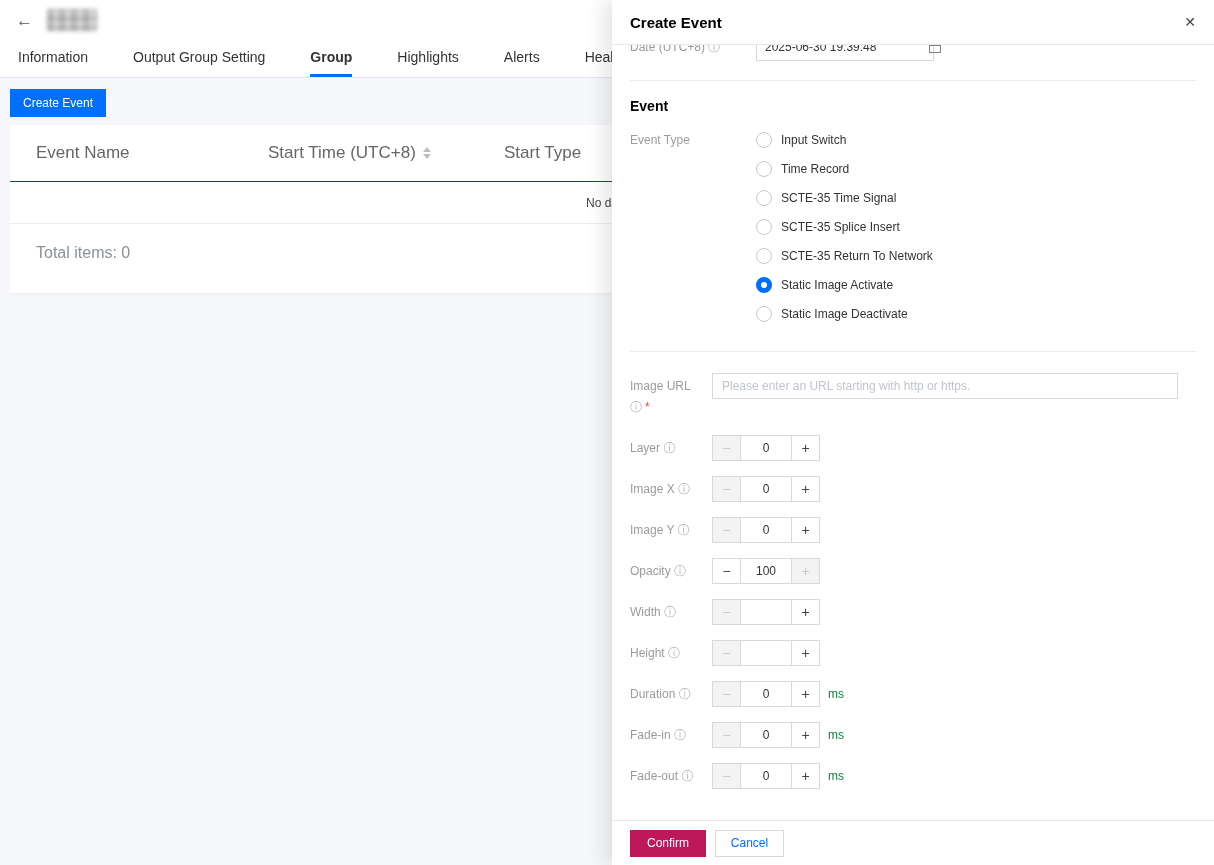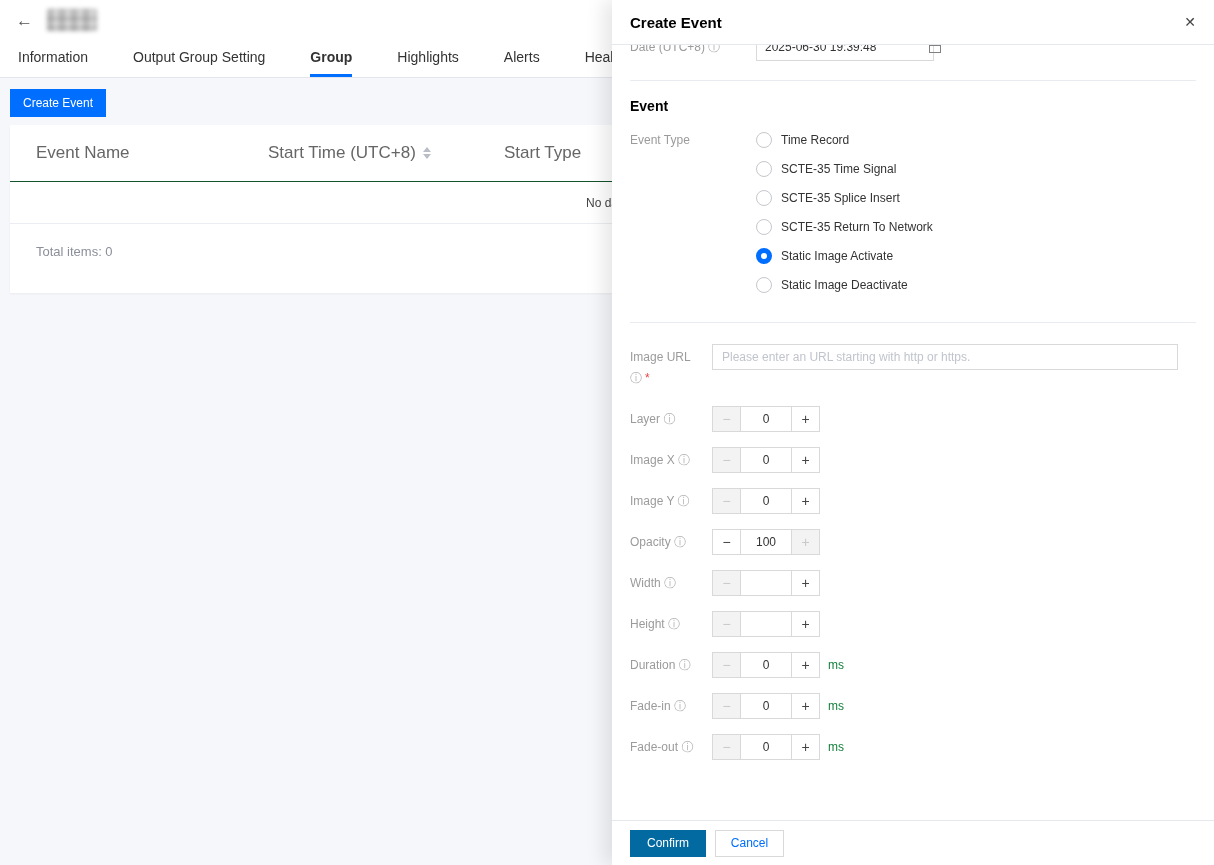--- a/index.html
+++ b/index.html
@@ -20,21 +20,21 @@
   .btn-primary { background:#006eff; color:#fff; border:none; height:28px; padding:0 13px; font-size:12px; cursor:pointer; font-family:inherit; }
   .card { background:#fff; margin-top:8px; height:168px; box-shadow:0 1px 2px rgba(0,0,0,0.05); }
   .thead { display:flex; align-items:center; height:57px; padding-left:26px; border-bottom:1px solid #14532d; color:#666; font-size:17px; }
   .th { white-space:nowrap; }
   .col1 { width:232px; } .col2 { width:236px; display:flex; align-items:center; } .col3 { flex:1; }
   .sort-icon { display:inline-flex; flex-direction:column; gap:2px; margin-left:7px; cursor:pointer; }
   .sort-icon i { display:block; width:0; height:0; border-left:4px solid transparent; border-right:4px solid transparent; }
   .sort-icon .up { border-bottom:5px solid #b9bec6; }
   .sort-icon .down { border-top:5px solid #b9bec6; }
   .empty-row { height:42px; display:flex; align-items:center; justify-content:center; border-bottom:1px solid #eaeef2; font-size:12px; color:#444; }
-  .tfoot { padding:20px 26px; font-size:13px; color:#8a8f99; }
+  .tfoot { padding:20px 26px; font-size:16px; color:#8a8f99; }
 
   
   .drawer { position:absolute; top:0; left:612px; width:602px; height:865px; background:#fff;
             box-shadow:-8px 0 18px rgba(0,0,0,0.10); display:flex; flex-direction:column; z-index:10; }
   .drawer-header { height:45px; min-height:45px; display:flex; align-items:center; justify-content:space-between;
                    padding:0 18px; border-bottom:1px solid #e5e8ed; background:#fff; z-index:2; }
   .drawer-title { font-size:15px; font-weight:700; color:#000; }
   .close { font-size:14px; color:#444; cursor:pointer; }
   .drawer-body { flex:1; overflow:hidden; padding:0 18px; }
   .divider { height:1px; background:#e8ebf0; }
@@ -64,21 +64,21 @@
   .stepper { display:flex; }
   .step { width:29px; height:26px; border:1px solid #d9d9d9; background:#fff; color:#444; font-size:14px;
           display:flex; align-items:center; justify-content:center; cursor:pointer; font-family:inherit; line-height:1; }
   .step.disabled { background:#f3f3f3; color:#c9c9c9; cursor:not-allowed; }
   .step-value { width:50px; height:26px; border:1px solid #d9d9d9; border-left:none; border-right:none;
                 text-align:center; font-size:12px; color:#333; outline:none; font-family:inherit; padding:0; background:#fff; }
   .suffix { margin-left:8px; font-size:12px; color:#15803d; }
   .suffix:empty { display:none; }
 
   .drawer-footer { height:45px; min-height:45px; border-top:1px solid #e5e8ed; display:flex; align-items:center; padding:0 18px; gap:9px; }
-  .btn-confirm { width:76px; height:27px; background:#0369a1; color:#fff; border:none; font-size:12px; cursor:pointer; font-family:inherit; }
+  .btn-confirm { width:76px; height:27px; background:#be185d; color:#fff; border:none; font-size:12px; cursor:pointer; font-family:inherit; }
   .btn-cancel  { width:69px; height:27px; background:#fff; color:#006eff; border:1px solid #d9d9d9; font-size:12px; cursor:pointer; font-family:inherit; }
 </style>
 </head>
 <body>
 
 <div class="topbar">
   <span class="back">←</span>
   <span class="blur-blob"></span>
 </div>
 
@@ -146,20 +146,24 @@
 
     <div class="section-title">Event</div>
 
     <div class="event-type-row">
       <div class="label-wide" style="align-self:flex-start; margin-top:8px;">
         <span>Event Type</span>
       </div>
       <div class="radio-list">
         <div class="radio-item">
           <span class="radio"></span>
+          <span>Input Switch</span>
+        </div>
+        <div class="radio-item">
+          <span class="radio"></span>
           <span>Time Record</span>
         </div>
         <div class="radio-item">
           <span class="radio"></span>
           <span>SCTE-35 Time Signal</span>
         </div>
         <div class="radio-item">
           <span class="radio"></span>
           <span>SCTE-35 Splice Insert</span>
         </div>

